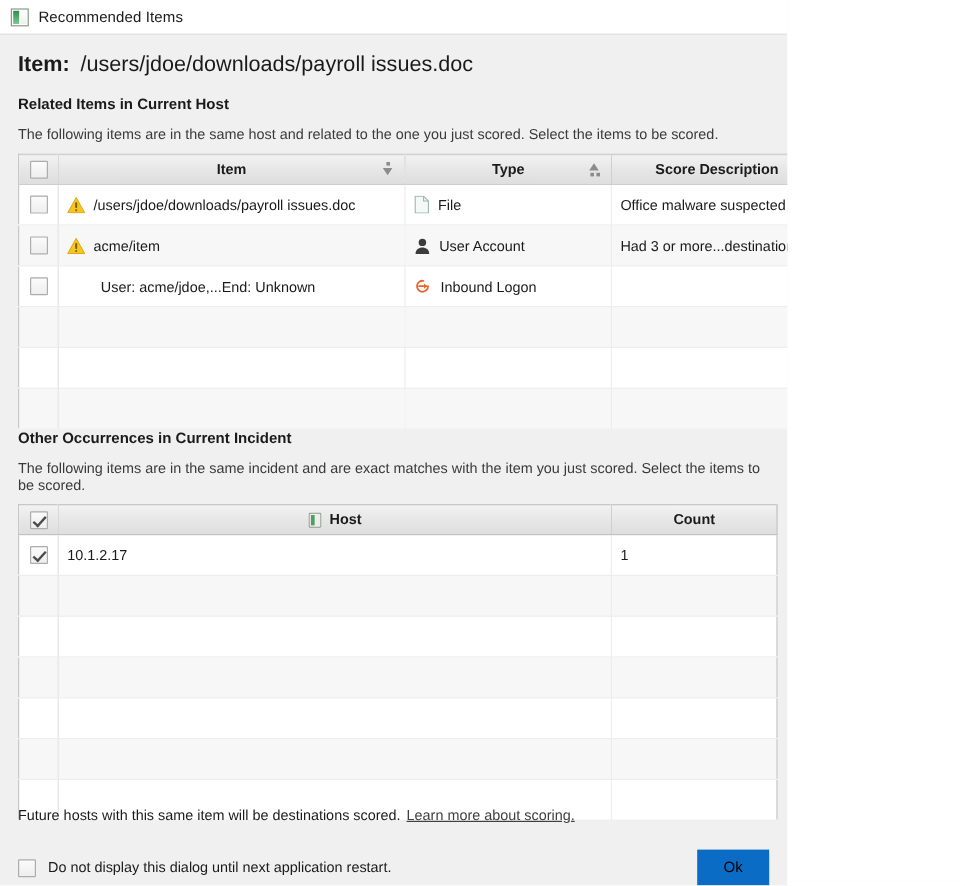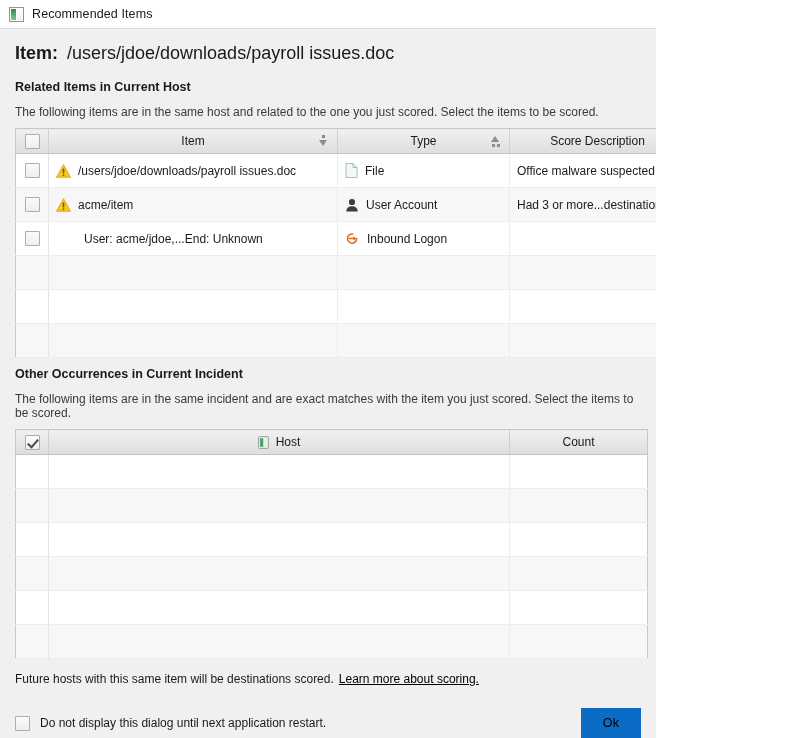--- a/index.html
+++ b/index.html
@@ -95,21 +95,21 @@
     width: 100%;
     border-collapse: collapse;
     table-layout: fixed;
   }
   .grid th {
     background: linear-gradient(to bottom, #f2f2f2 0%, #e6e6e6 52%, #dedede 100%);
     border-right: 1px solid #cfcfcf;
     border-bottom: 1px solid #c2c2c2;
     height: 25px;
     font-size: 12px;
-    font-weight: normal;
+    font-weight: bold;
     color: #1a1a1a;
     padding: 0 6px;
     text-align: center;
     position: relative;
     user-select: none;
   }
   .grid th:last-child { border-right: none; }
   .grid td {
     border-right: 1px solid #ededed;
     border-bottom: 1px solid #ededed;
@@ -194,21 +194,21 @@
   .footer {
     flex: 0 0 auto;
     padding: 0 15px 0 15px;
   }
   .foot-note {
     font-size: 12px;
     color: #1a1a1a;
     padding-top: 13px;
   }
   .foot-link {
-    color: #000000;
+    color: #404040;
     text-decoration: underline;
     cursor: pointer;
     margin-left: 5px;
   }
   .foot-row {
     display: flex;
     align-items: center;
     justify-content: space-between;
     padding: 22px 0 0 0;
   }
@@ -420,20 +420,28 @@
               <span>Host</span>
             </span>
           </th>
           <th>
             <span>Count</span>
           </th>
           <th></th>
         </tr>
       </thead>
       <tbody>
+        <tr>
+          <td class="cb-cell">
+            <span class="cbox checked"></span>
+          </td>
+          <td>10.1.2.17</td>
+          <td>1</td>
+          <td></td>
+        </tr>
         <tr>
           <td class="cb-cell"></td>
           <td></td>
           <td></td>
           <td></td>
         </tr>
         <tr>
           <td class="cb-cell"></td>
           <td></td>
           <td></td>

